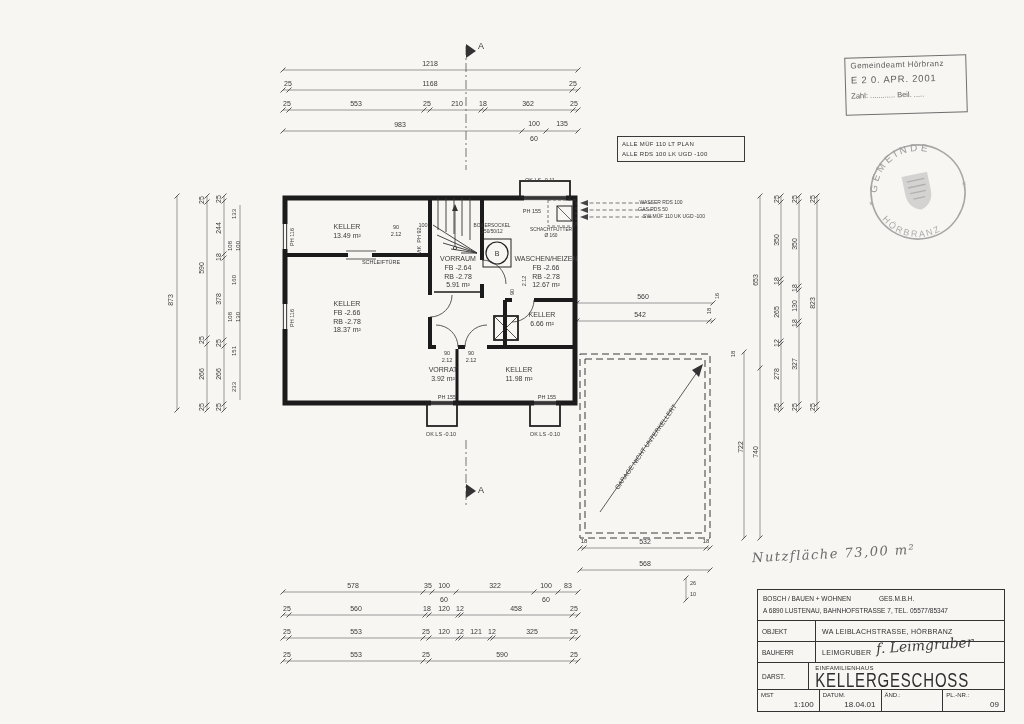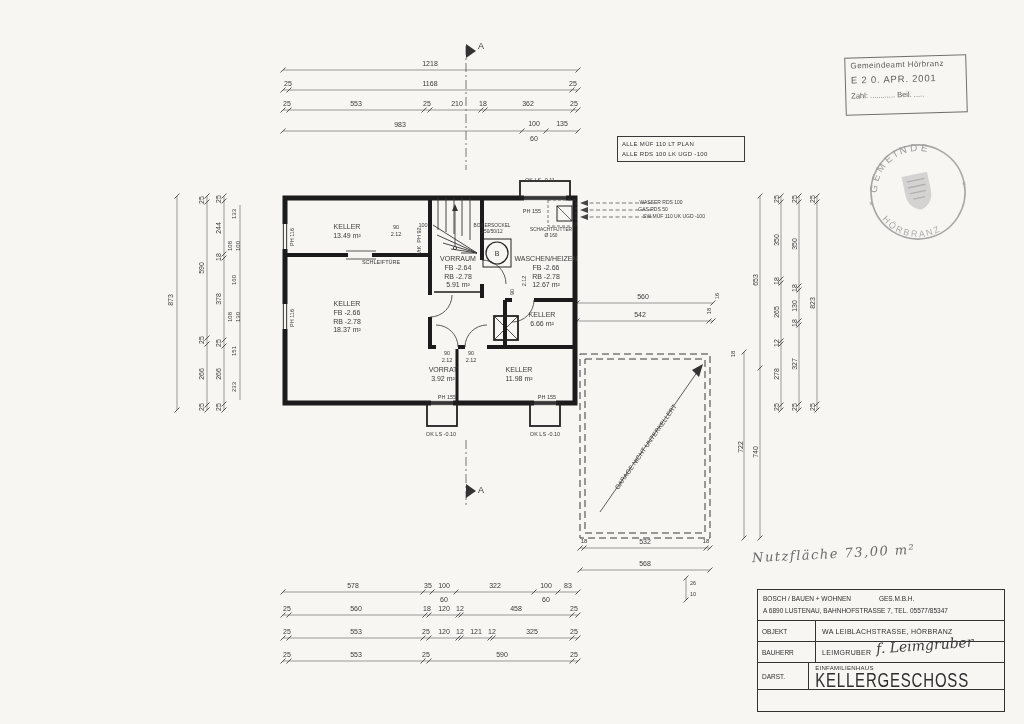--- a/index.html
+++ b/index.html
@@ -348,15 +348,32 @@
       <div class="tb-val">LEIMGRUBER</div>
       <div class="tb-sig">f. Leimgruber</div>
     </div>
     <div class="tb-row darst">
       <div class="tb-lab">DARST.</div>
       <div class="tb-val">
         <span class="tb-small">EINFAMILIENHAUS</span>
         <span class="tb-big">KELLERGESCHOSS</span>
       </div>
     </div>
+    <div class="tb-foot">
+      <div class="tb-cell">
+        <span class="c-lab">MST</span>
+        <span class="c-val">1:100</span>
+      </div>
+      <div class="tb-cell">
+        <span class="c-lab">DATUM.</span>
+        <span class="c-val">18.04.01</span>
+      </div>
+      <div class="tb-cell">
+        <span class="c-lab">ÄND.:</span>
+      </div>
+      <div class="tb-cell">
+        <span class="c-lab">PL.-NR.:</span>
+        <span class="c-val">09</span>
+      </div>
+    </div>
   </div>
 
 </div>
 
 </body></html>

